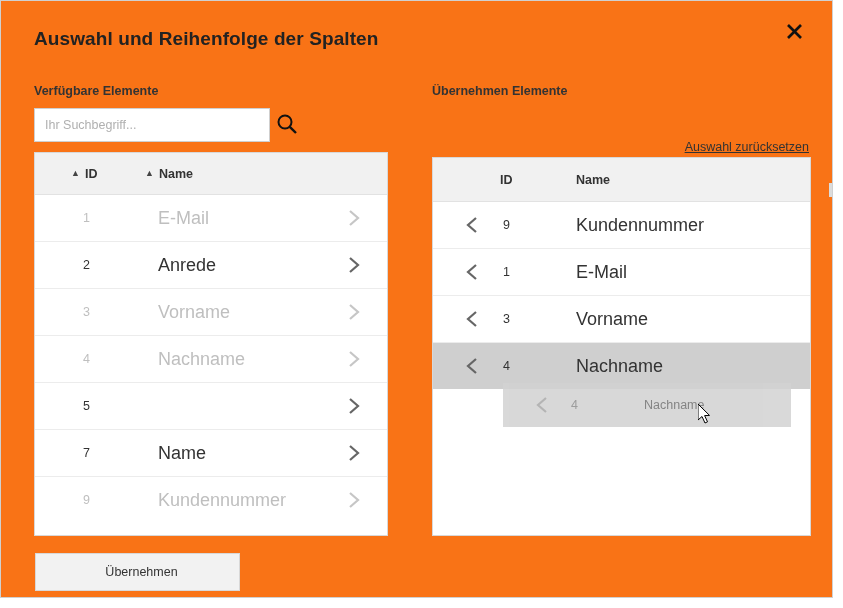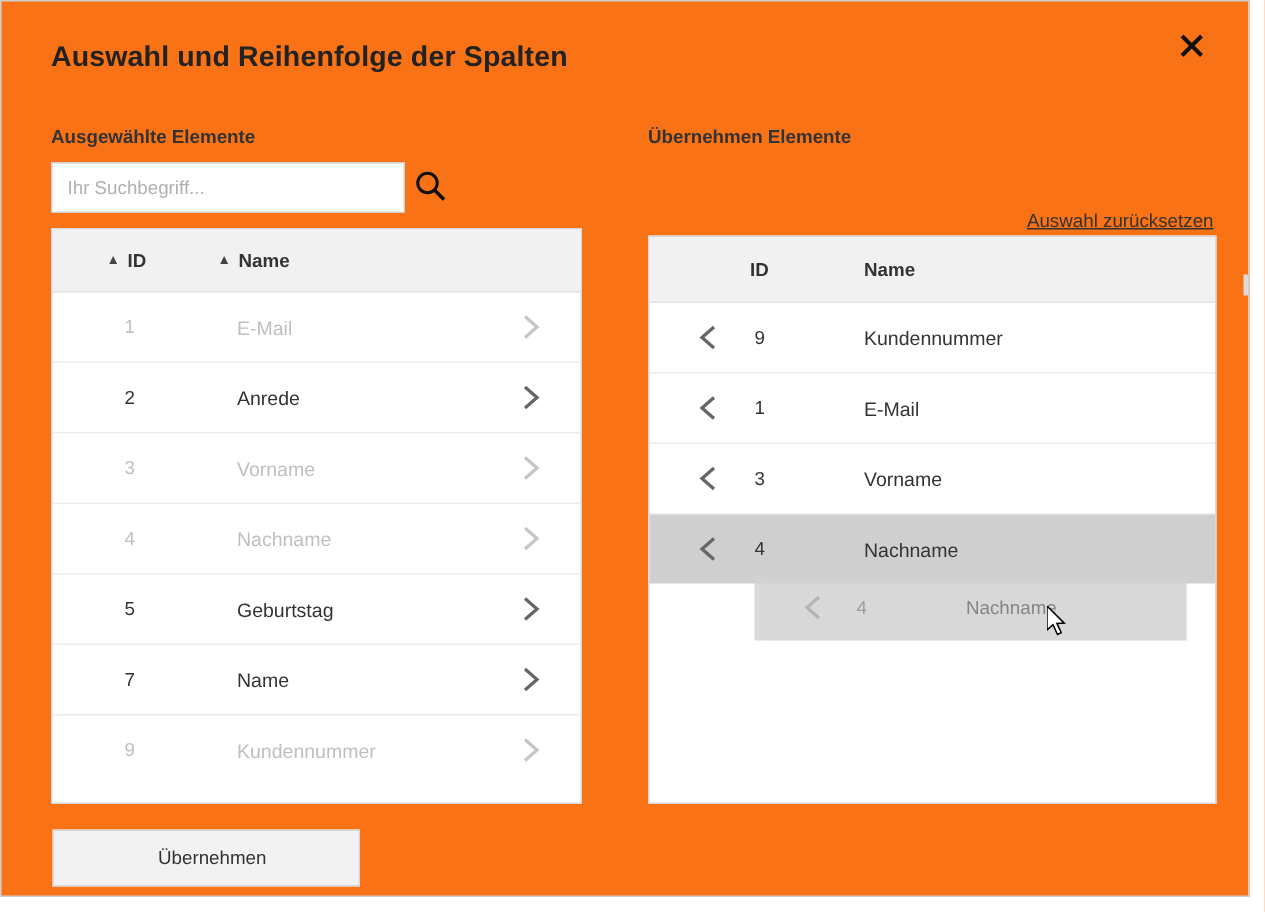--- a/index.html
+++ b/index.html
@@ -166,21 +166,21 @@
     align-items: center;
     font-size: 12.5px;
     color: #333333;
   }
   .row .name {
     position: absolute;
     top: 0;
     height: 100%;
     display: flex;
     align-items: center;
-    font-size: 13px;
+    font-size: 18px;
     color: #333333;
   }
   .row.disabled .id,
   .row.disabled .name { color: #bfbfbf; }
   .row.selected { background: #cfcfcf; }
 
   
   .chev {
     position: absolute;
     top: 0;
@@ -293,21 +293,21 @@
 
   <div class="dialog-title">Auswahl und Reihenfolge der Spalten</div>
 
   <div class="close-button">
     <svg width="17" height="17" viewBox="0 0 17 17">
       <line x1="2" y1="2" x2="15" y2="15" stroke="#111111" stroke-width="2.6"></line>
       <line x1="15" y1="2" x2="2" y2="15" stroke="#111111" stroke-width="2.6"></line>
     </svg>
   </div>
 
-  <div class="col-label left">Ausgewählte Elemente</div>
+  <div class="col-label left">Verfügbare Elemente</div>
   <div class="col-label right">Übernehmen Elemente</div>
 
   <div class="search-wrap">
     <input class="search-input" type="text" placeholder="Ihr Suchbegriff..." style="">
   </div>
   <div class="search-icon">
     <svg width="24" height="24" viewBox="0 0 24 24">
       <circle cx="10" cy="10" r="6.5" fill="none" stroke="#111111" stroke-width="2"></circle>
       <line x1="14.8" y1="14.8" x2="21" y2="21" stroke="#111111" stroke-width="2.4"></line>
     </svg>
@@ -362,21 +362,20 @@
       <div class="name">Nachname</div>
       <div class="chev dim">
         <svg width="14" height="20" viewBox="0 0 14 20">
             <polyline points="3,3 11,10 3,17" fill="none" stroke="currentColor" stroke-width="2.2"></polyline>
           </svg>
       </div>
     </div>
 
     <div class="row">
       <div class="id">5</div>
-      <div class="name">Geburtstag</div>
       <div class="chev">
         <svg width="14" height="20" viewBox="0 0 14 20">
             <polyline points="3,3 11,10 3,17" fill="none" stroke="currentColor" stroke-width="2.2"></polyline>
           </svg>
       </div>
     </div>
 
     <div class="row">
       <div class="id">7</div>
       <div class="name">Name</div>

